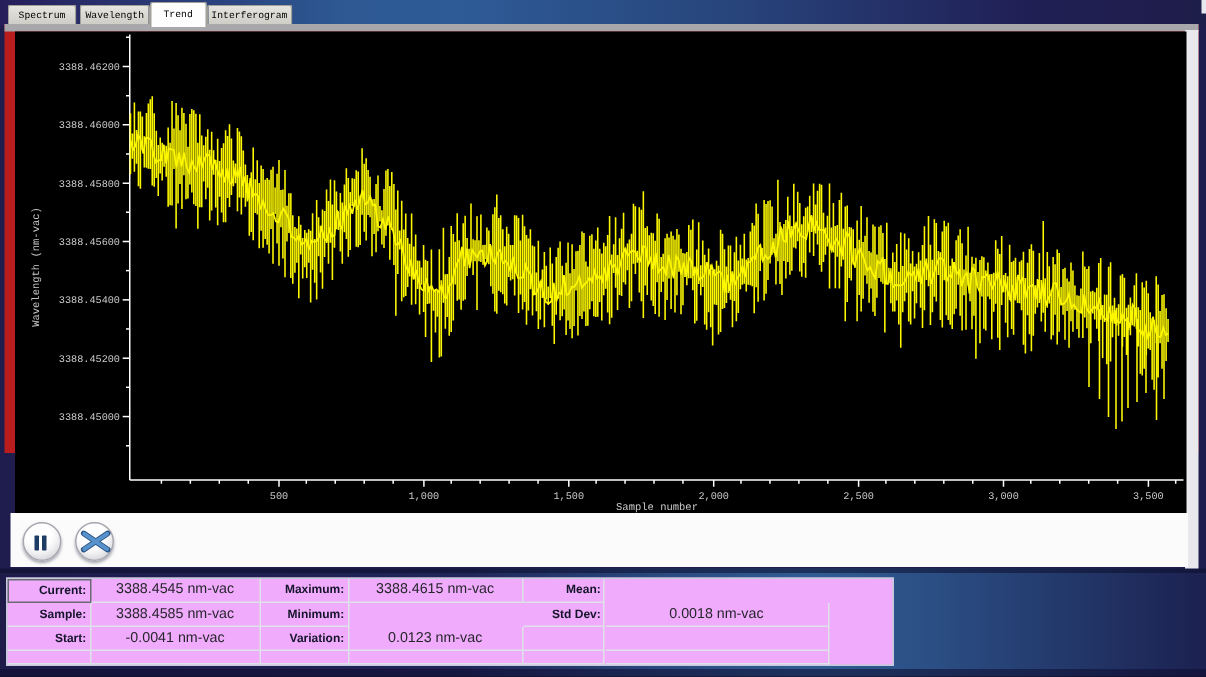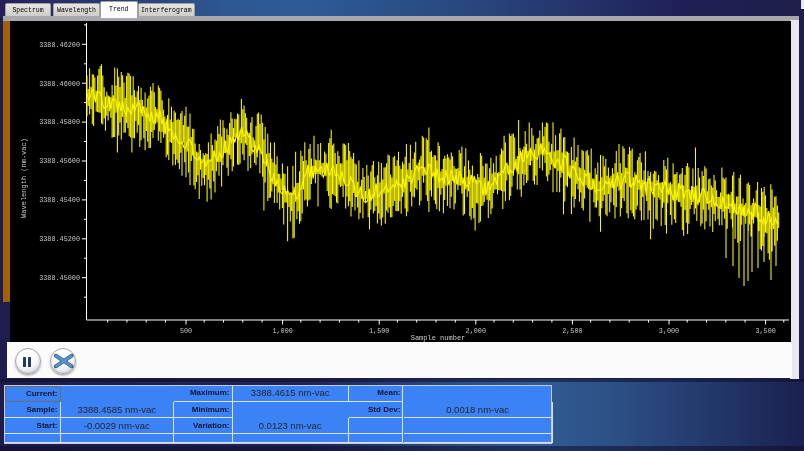--- a/index.html
+++ b/index.html
@@ -15,36 +15,36 @@
 
 .tab{position:absolute;background:linear-gradient(#e6e5e0,#ccccc4);
   border:1px solid #a09f98;border-bottom:none;border-radius:2px 2px 0 0;
   font-family:"Liberation Mono",monospace;font-size:6.5px;font-weight:normal;color:#000;
   text-align:center;line-height:13px;box-sizing:border-box;}
 .t1{left:5px;top:3px;width:46px;height:14px;}
 .t2{left:53px;top:3px;width:47px;height:14px;}
 .t4{left:137.5px;top:3px;width:57.5px;height:14px;}
 .tact{left:100px;top:1px;width:37.5px;height:17px;background:#fdfdfd;line-height:16px;z-index:5;}
 
-.panel{position:absolute;left:3px;top:16px;width:796px;height:286px;background:#a16207;}
+.panel{position:absolute;left:3px;top:16px;width:796px;height:286px;background:#b91c1c;}
 .ptop{position:absolute;left:0;top:0;width:796px;height:5px;background:#a8a8ac;}
 .pright{position:absolute;right:0;top:4px;width:9px;height:359px;background:#e9e9ed;}
 .blackarea{position:absolute;left:7px;top:5px;width:781px;height:321px;background:#000;}
 .btnstrip{position:absolute;left:4px;top:326px;width:785px;height:36px;background:#fbfbfb;}
 
 .cbtn{position:absolute;width:26px;height:26px;border-radius:50%;box-sizing:border-box;
   border:1px solid #a6a6ae;
   background:radial-gradient(circle at 42% 30%,#ffffff 38%,#f4f4f6 55%,#e2e2e6 72%,#c6c6cc 90%,#b0b0b8 100%);
   box-shadow:0 1.5px 2px rgba(110,110,130,0.6);}
 .b1{left:7.5px;top:6px;}
 .b2{left:43px;top:6px;}
 .bar{position:absolute;width:3.1px;height:9.5px;top:8px;background:#1f3c64;border-radius:0.5px;}
 .bar.l{left:7.6px}.bar.r{left:12.9px}
 
-.stats{position:absolute;left:4px;top:385px;width:548px;height:59px;background:#3b82f6;
+.stats{position:absolute;left:4px;top:385px;width:592px;height:59px;background:#f0abfc;
   border:1px solid #c2cbd8;box-sizing:border-box;}
 .cell{position:absolute;box-sizing:border-box;border-right:1px solid #dde1e8;border-bottom:1px solid #dde1e8;
   overflow:hidden;white-space:nowrap;}
 .lab{font-size:8px;font-weight:bold;color:#14142a;text-align:right;padding-right:2px;}
 .val{font-size:9.5px;color:#26262c;text-align:center;}
 .selcell{border:1px solid #6a6a74;}
 </style>
 </head>
 <body>
 <div class="topband"></div>
@@ -150,30 +150,31 @@
           <path d="M20.8 6.6 L4.8 17.4" stroke="#2a5184" stroke-width="3.7" fill="none"></path>
           <path d="M5.2 6.9 L20.4 17.1" stroke="#5892cc" stroke-width="2.7" fill="none"></path>
           <path d="M20.4 6.9 L5.2 17.1" stroke="#5892cc" stroke-width="2.7" fill="none"></path>
         </g>
       </svg>
     </div>
   </div>
 </div>
 <div class="stats">
 <div class="cell lab selcell" style="left:0px;top:0px;width:55.5px;height:15.5px;line-height:14.5px;">Current:</div>
+<div class="cell val" style="left:55.5px;top:0px;width:113.5px;height:15.5px;line-height:14.5px;">3388.4545 nm-vac</div>
 <div class="cell lab" style="left:169px;top:0px;width:58.5px;height:15.5px;line-height:14.5px;">Maximum:</div>
 <div class="cell val" style="left:227.5px;top:0px;width:116.19999999999999px;height:15.5px;line-height:14.5px;">3388.4615 nm-vac</div>
 <div class="cell lab" style="left:343.7px;top:0px;width:54.80000000000001px;height:15.5px;line-height:14.5px;">Mean:</div>
 <div class="cell lab" style="left:0px;top:15.5px;width:55.5px;height:16.0px;line-height:15.0px;">Sample:</div>
 <div class="cell val" style="left:55.5px;top:15.5px;width:113.5px;height:16.0px;line-height:15.0px;">3388.4585 nm-vac</div>
 <div class="cell lab" style="left:169px;top:15.5px;width:58.5px;height:16.0px;line-height:15.0px;">Minimum:</div>
 <div class="cell lab" style="left:343.7px;top:15.5px;width:54.80000000000001px;height:16.0px;line-height:15.0px;">Std Dev:</div>
 <div class="cell val" style="left:398.5px;top:15.5px;width:149.20000000000005px;height:16.0px;line-height:15.0px;">0.0018 nm-vac</div>
 <div class="cell lab" style="left:0px;top:31.5px;width:55.5px;height:16.0px;line-height:15.0px;">Start:</div>
-<div class="cell val" style="left:55.5px;top:31.5px;width:113.5px;height:16.0px;line-height:15.0px;">-0.0029 nm-vac</div>
+<div class="cell val" style="left:55.5px;top:31.5px;width:113.5px;height:16.0px;line-height:15.0px;">-0.0041 nm-vac</div>
 <div class="cell lab" style="left:169px;top:31.5px;width:58.5px;height:16.0px;line-height:15.0px;">Variation:</div>
 <div class="cell val" style="left:227.5px;top:31.5px;width:116.19999999999999px;height:16.0px;line-height:15.0px;">0.0123 nm-vac</div>
 <div class="cell lab" style="left:343.7px;top:31.5px;width:54.80000000000001px;height:16.0px;line-height:15.0px;"></div>
 <div class="cell val" style="left:398.5px;top:31.5px;width:149.20000000000005px;height:16.0px;line-height:15.0px;"></div>
 <div class="cell lab" style="left:0px;top:47.5px;width:55.5px;height:9.5px;line-height:8.5px;"></div>
 <div class="cell val" style="left:55.5px;top:47.5px;width:113.5px;height:9.5px;line-height:8.5px;"></div>
 <div class="cell lab" style="left:169px;top:47.5px;width:58.5px;height:9.5px;line-height:8.5px;"></div>
 <div class="cell val" style="left:227.5px;top:47.5px;width:116.19999999999999px;height:9.5px;line-height:8.5px;"></div>
 <div class="cell lab" style="left:343.7px;top:47.5px;width:54.80000000000001px;height:9.5px;line-height:8.5px;"></div>
 <div class="cell val" style="left:398.5px;top:47.5px;width:149.20000000000005px;height:9.5px;line-height:8.5px;"></div>

